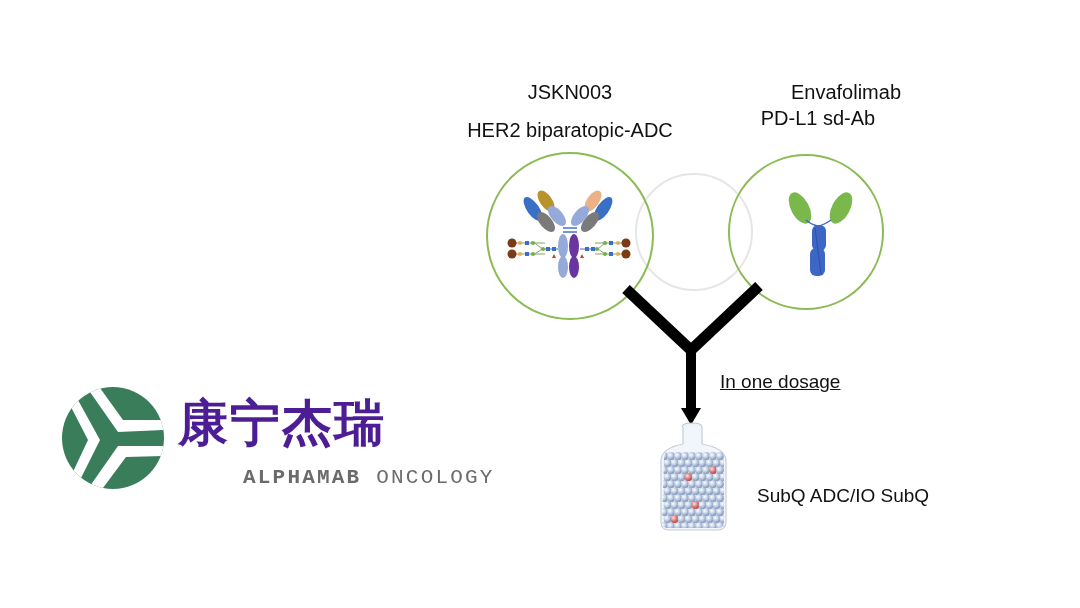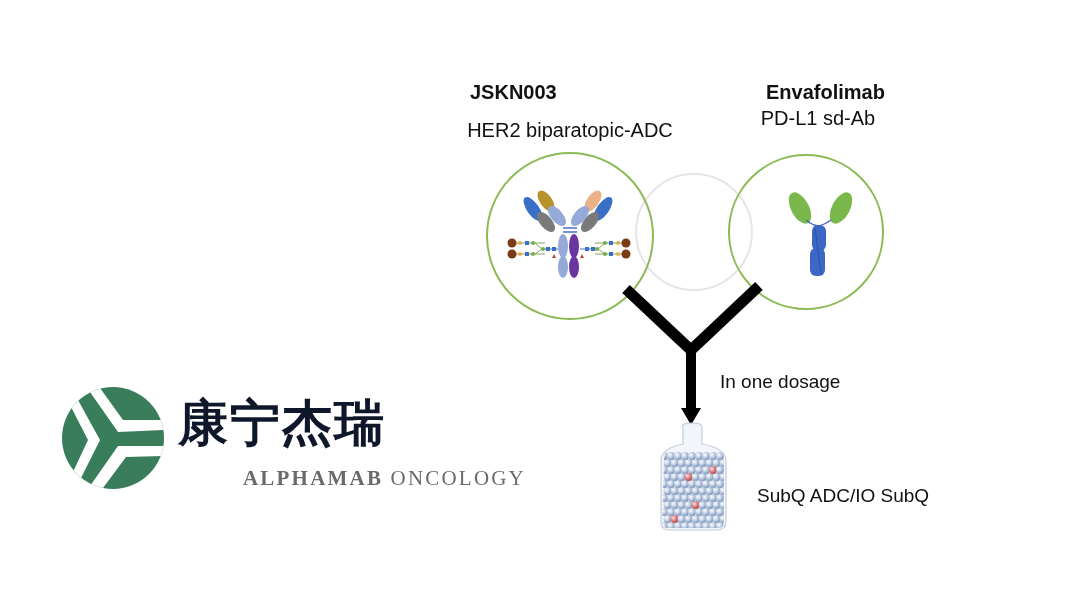--- a/index.html
+++ b/index.html
@@ -1,22 +1,22 @@
 <!DOCTYPE html>
 <html><head>
   <meta charset="utf-8">
   <style>
     html, body { margin: 0; padding: 0; background: #ffffff; }
     body { width: 1080px; height: 608px; position: relative; overflow: hidden; font-family: "Liberation Sans", sans-serif; }
     .abs { position: absolute; }
-    .drug-name { font-weight: bold; font-size: 20px; color: #111; line-height: 24px; }
+    .drug-name { font-weight: normal; font-size: 20px; color: #111; text-align: center; line-height: 24px; }
     .drug-sub { font-size: 20px; color: #111; text-align: center; line-height: 24px; }
     .label { font-size: 19px; color: #111; white-space: nowrap; }
-    .cn-title { font-family: "DejaVu Sans", sans-serif; font-weight: bold; font-size: 50px; color: #0f172a; letter-spacing: 2px; white-space: nowrap; }
-    .en-title { font-family: Liberation Serif, serif; font-size: 21px; color: #6b6b6b; letter-spacing: 2.2px; white-space: nowrap; }
+    .cn-title { font-family: "DejaVu Sans", sans-serif; font-weight: bold; font-size: 50px; color: #4c1d95; letter-spacing: 2px; white-space: nowrap; }
+    .en-title { font-family: Liberation Mono, monospace; font-size: 21px; color: #6b6b6b; letter-spacing: 2.2px; white-space: nowrap; }
     .en-title b { font-weight: bold; }
     svg { position: absolute; left: 0; top: 0; }
   </style>
 </head>
 <body>
 
 <svg width="1080" height="608" viewBox="0 0 1080 608">
 
   <circle cx="694" cy="232" r="58" fill="none" stroke="#e6e6e6" stroke-width="2"></circle>
 
@@ -222,21 +222,21 @@
       </g>
   </g>
 </svg>
 
 <div class="abs drug-name" style="left:470px; top:80px; width:200px;">JSKN003</div>
 <div class="abs drug-sub" style="left:420px; top:106px; width:300px;margin-top:12px;">HER2 biparatopic-ADC</div>
 
 <div class="abs drug-name" style="left:766px; top:80px; width:160px;">Envafolimab</div>
 <div class="abs drug-sub" style="left:738px; top:106px; width:160px;">PD-L1 sd-Ab</div>
 
-<div class="abs label" style="left:720px; top:371px;">In one dosage</div>
+<div class="abs label" style="left:720px; top:371px;text-decoration:underline;">In one dosage</div>
 <div class="abs label" style="left:757px; top:485px;">SubQ ADC/IO SubQ</div>
 
 <svg width="1080" height="608" viewBox="0 0 1080 608" style="pointer-events:none;">
   <defs>
     <clipPath id="logoClip">
         <circle cx="113" cy="438" r="51"></circle>
       </clipPath>
   </defs>
   <circle cx="113" cy="438" r="51" fill="#3a7d5a"></circle>
   <g clip-path="url(#logoClip)" fill="#ffffff">

